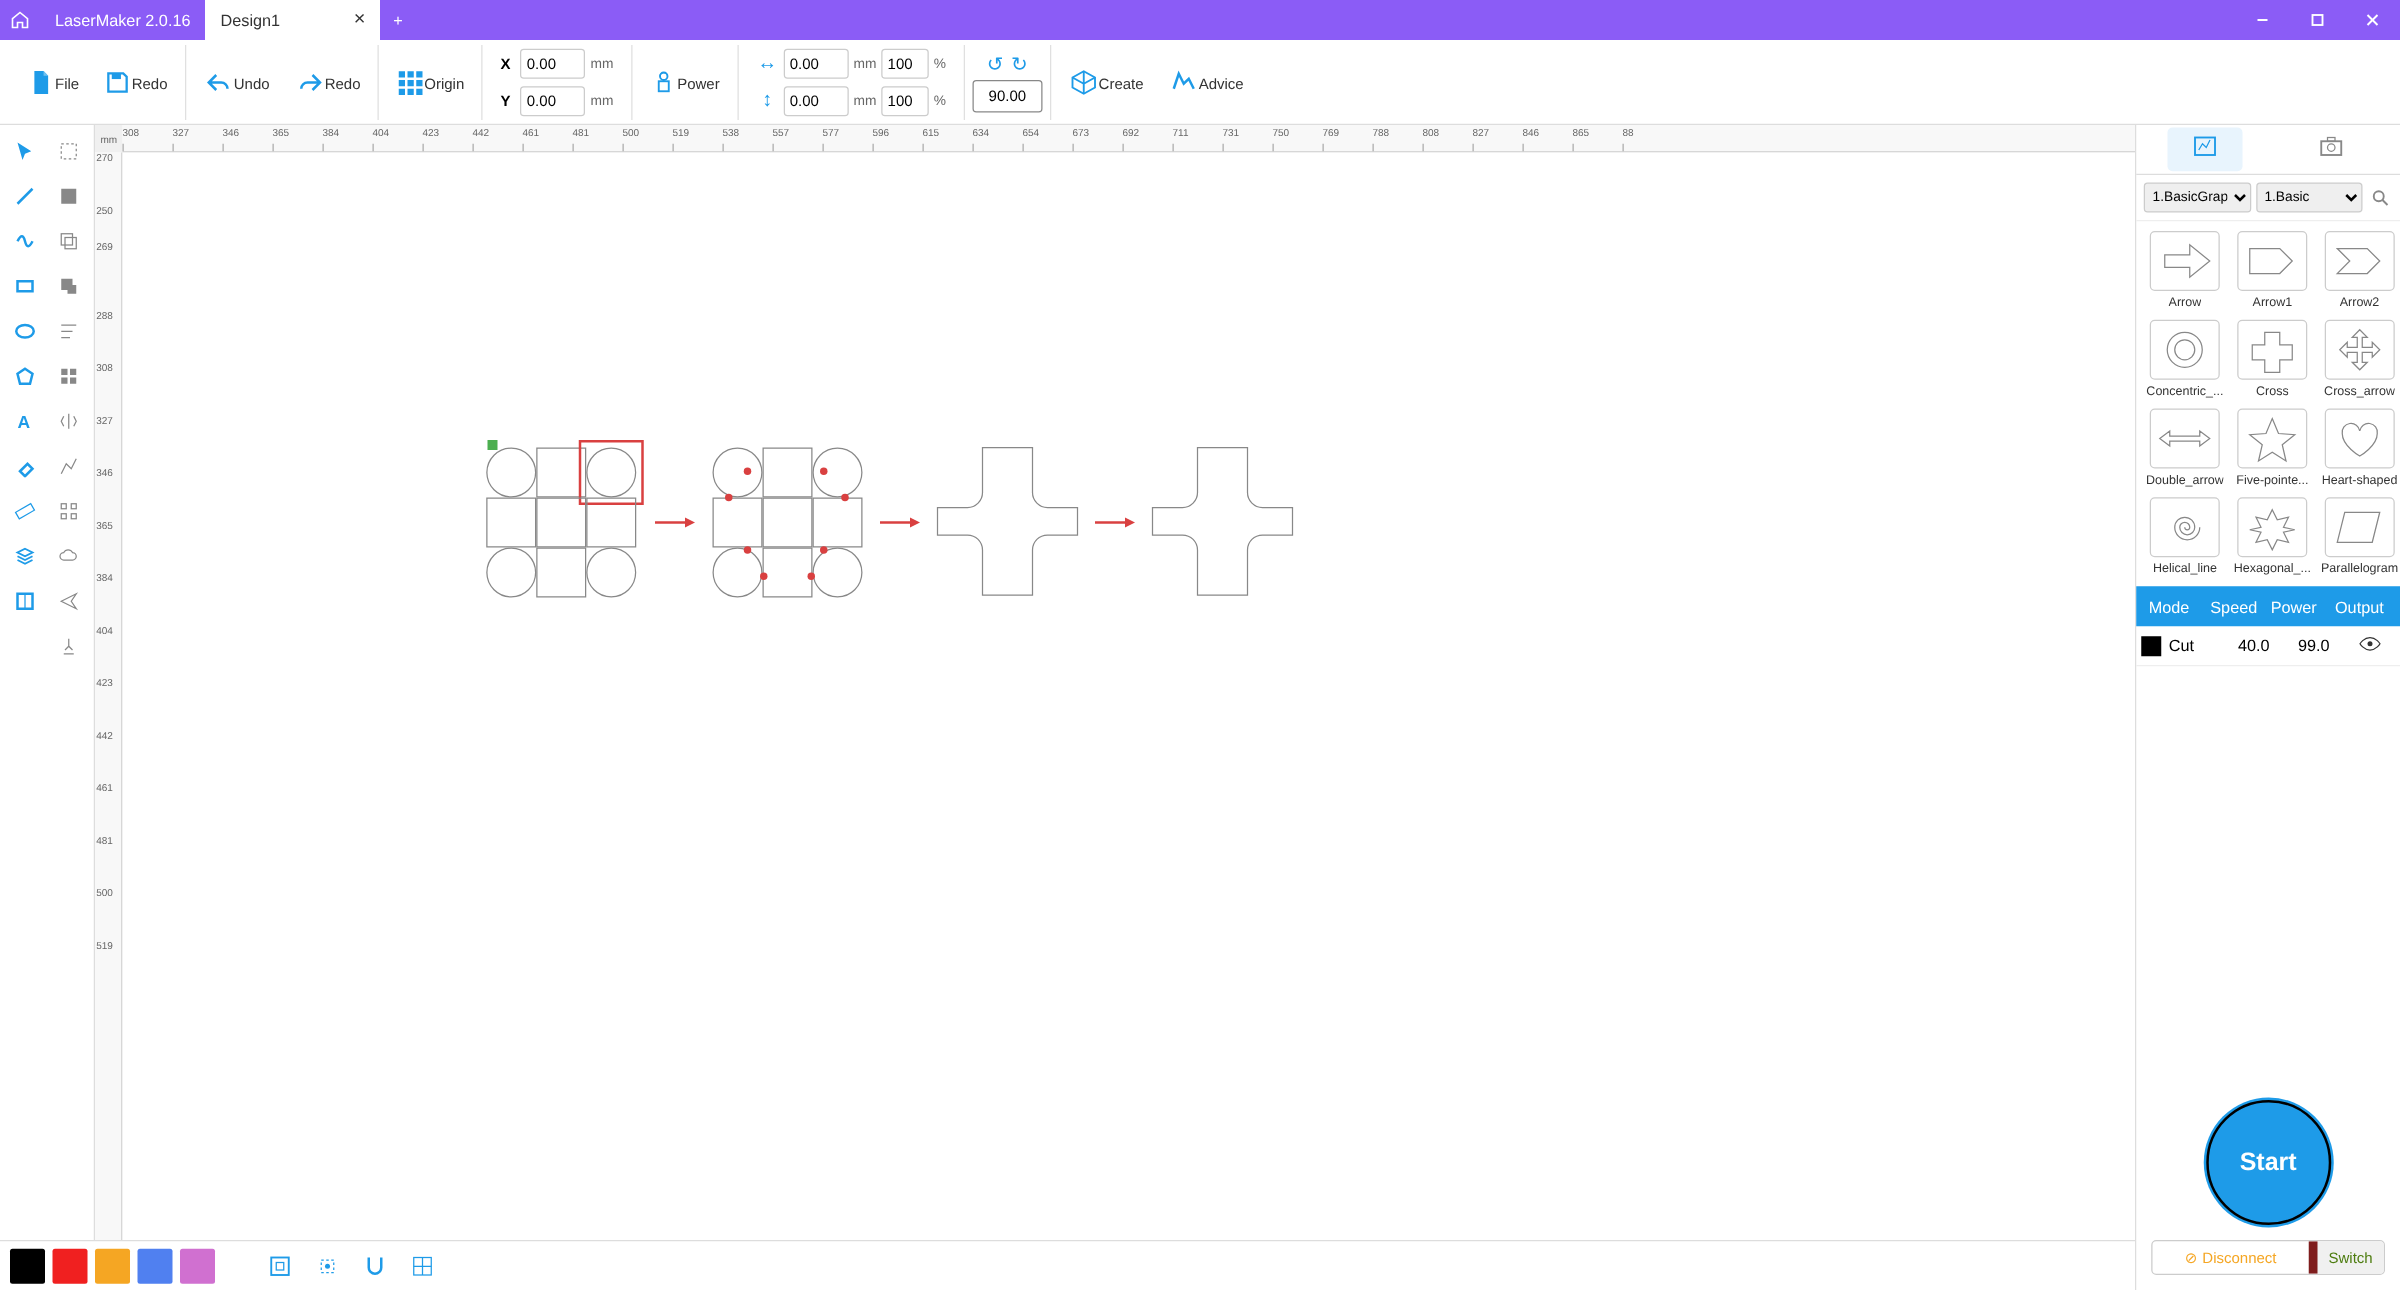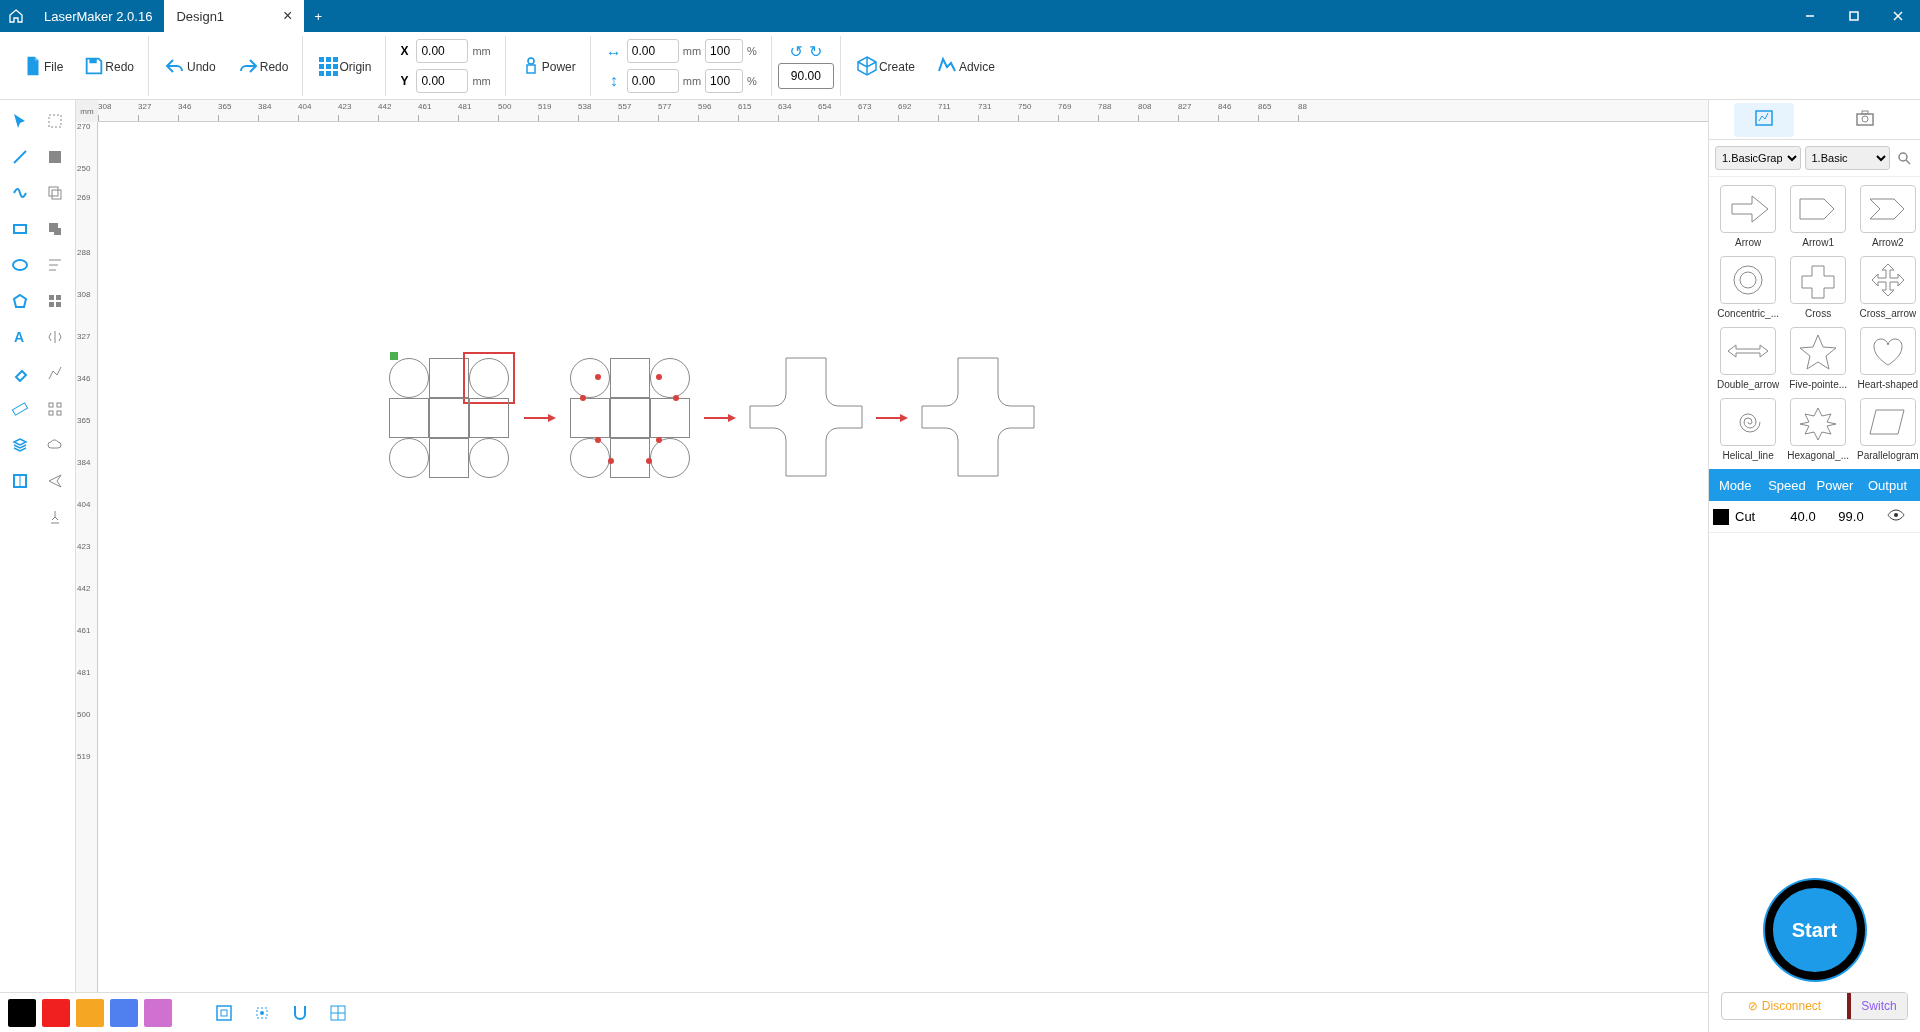--- a/index.html
+++ b/index.html
@@ -1,19 +1,19 @@
 <!DOCTYPE html>
 <html><head>
   <meta charset="utf-8">
   <style>
     * { margin: 0; padding: 0; box-sizing: border-box; font-family: -apple-system, BlinkMacSystemFont, "Segoe UI", Arial, sans-serif; }
     body { background: #f0f0f0; overflow: hidden; }
     
     
-    .title-bar { height: 32px; background: #0369a1; display: flex; align-items: center; color: white; font-size: 13px; }
+    .title-bar { height: 32px; background: #8b5cf6; display: flex; align-items: center; color: white; font-size: 13px; }
     .home-btn { width: 32px; height: 32px; display: flex; align-items: center; justify-content: center; cursor: pointer; }
     .app-title { padding: 0 12px; }
     .tabs { display: flex; height: 32px; }
     .tab { background: white; color: #333; padding: 0 12px; display: flex; align-items: center; gap: 8px; min-width: 140px; justify-content: space-between; }
     .tab-close { cursor: pointer; font-size: 16px; }
     .add-tab { width: 28px; display: flex; align-items: center; justify-content: center; cursor: pointer; color: white; }
     .win-controls { margin-left: auto; display: flex; }
     .win-btn { width: 44px; height: 32px; display: flex; align-items: center; justify-content: center; cursor: pointer; }
     
     
@@ -77,24 +77,24 @@
     .lh-speed { width: 48px; text-align: center; }
     .lh-power { width: 48px; text-align: center; }
     .lh-output { flex: 1; text-align: center; }
     .layer-row { display: flex; align-items: center; height: 32px; font-size: 13px; padding: 0 4px; border-bottom: 1px solid #eee; }
     .color-sw { width: 16px; height: 16px; background: #000; margin-right: 6px; }
     .lr-mode { width: 44px; }
     .lr-val { width: 48px; text-align: center; }
     .eye-ic { flex: 1; text-align: center; cursor: pointer; }
     
     .right-bottom { margin-top: auto; padding: 12px; display: flex; flex-direction: column; align-items: center; gap: 12px; }
-    .start-btn { width: 100px; height: 100px; border-radius: 50%; background: #1e9be8; color: white; display: flex; align-items: center; justify-content: center; font-size: 20px; font-weight: bold; cursor: pointer; border: 8px solid #000000; box-shadow: 0 0 0 2px #1e9be8; }
+    .start-btn { width: 100px; height: 100px; border-radius: 50%; background: #1e9be8; color: white; display: flex; align-items: center; justify-content: center; font-size: 20px; font-weight: bold; cursor: pointer; border: 2px solid #000000; box-shadow: 0 0 0 2px #1e9be8; }
     .conn-bar { display: flex; width: 100%; height: 28px; border: 1px solid #ccc; border-radius: 4px; overflow: hidden; font-size: 12px; }
     .conn-status { flex: 1; display: flex; align-items: center; justify-content: center; gap: 4px; color: #f5a623; }
-    .switch-btn { width: 60px; display: flex; align-items: center; justify-content: center; background: #f0f0f0; border-left: 4px solid #7f1d1d; cursor: pointer; color: #8b5cf6; }
+    .switch-btn { width: 60px; display: flex; align-items: center; justify-content: center; background: #f0f0f0; border-left: 7px solid #7f1d1d; cursor: pointer; color: #4d7c0f; }
     
     
     .bottom-bar { height: 40px; position: absolute; bottom: 0; left: 0; right: 212px; background: white; border-top: 1px solid #ddd; display: flex; align-items: center; padding: 0 8px; gap: 6px; }
     .color-chip { width: 28px; height: 28px; cursor: pointer; border-radius: 2px; }
     .bb-spacer { width: 24px; }
     .bb-tool { width: 32px; height: 32px; display: flex; align-items: center; justify-content: center; cursor: pointer; color: #1e9be8; border-radius: 4px; }
   </style>
 </head>
 <body>
 

